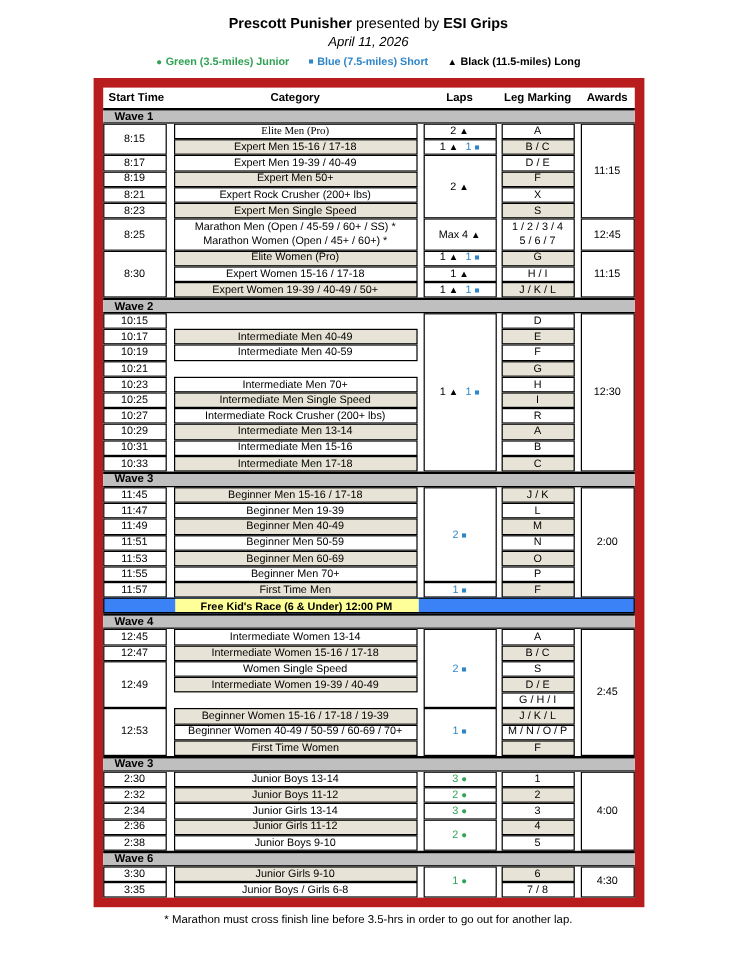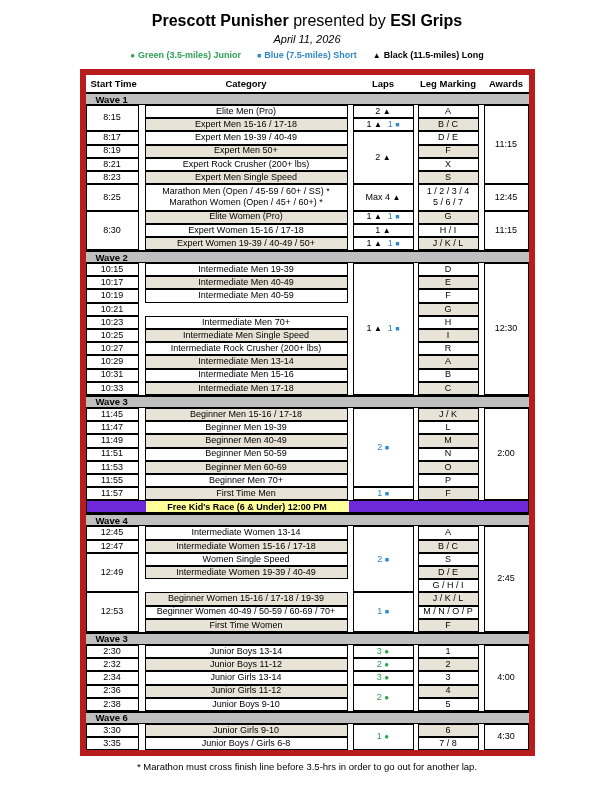--- a/index.html
+++ b/index.html
@@ -1,37 +1,37 @@
 <!DOCTYPE html>
 <html><head>
 <meta charset="utf-8">
 <style>
   html,body{margin:0;padding:0;background:#ffffff;}
   body{width:614px;height:794px;font-family:"Liberation Sans",sans-serif;color:#000;-webkit-font-smoothing:antialiased;}
   .page{padding-top:12px;}
-  .title{text-align:center;font-size:16px;}
+  .title{text-align:center;font-size:12px;}
   .title .b{font-weight:bold;}
   .date{text-align:center;font-style:italic;font-size:11px;margin-top:3px;}
   .legend{display:flex;justify-content:center;gap:16px;margin-top:5px;font-size:9px;font-weight:bold;align-items:center;}
   .legend-item{display:flex;align-items:center;gap:3px;white-space:nowrap;}
-  .table{width:443px;margin:9px auto 0;border:6px solid #b91c1c;}
+  .table{width:443px;margin:9px auto 0;border:8px solid #b91c1c;}
   .grid-cols{display:grid;grid-template-columns:53px 6px 203px 5px 61px 4px 61px 5px 45px;}
   .thead{height:17px;align-items:center;font-weight:bold;font-size:9.5px;}
   .thead .h{text-align:center;}
   .thead .h.first{text-align:left;padding-left:5px;}
   .wavebar{height:13px;display:flex;align-items:center;padding-left:10px;font-weight:bold;font-size:9.5px;background:#BFBFBF;border-top:2px solid #000;border-bottom:1px solid #000;box-sizing:border-box;}
   .cell{box-sizing:border-box;border:1px solid #000;background:#fff;font-size:9px;display:flex;align-items:center;justify-content:center;text-align:center;line-height:1.05;overflow:hidden;}
   .cell.shade{background:#E7E3D6;}
   .cell.multiline{flex-direction:column;}
   .cell.multiline div{line-height:11px;}
   .laps-part{white-space:nowrap;margin:0 3px;}
   .sym-tri{font-size:8px;}
   .sym-sq{font-size:7px;}
   .sym-dot{font-size:8px;}
-  .rowspecial{grid-column:1 / -1;box-sizing:border-box;border:1px solid #000;background:#6d28d9;display:flex;}
+  .rowspecial{grid-column:1 / -1;box-sizing:border-box;border:1px solid #000;background:#3b82f6;display:flex;}
   .band{margin-left:59px;width:203px;background:#FFFF99;display:flex;align-items:center;justify-content:center;font-weight:bold;font-size:9px;}
   .footnote{text-align:center;font-size:9.5px;margin-top:5px;}
 </style>
 </head>
 <body>
 
 <div class="page">
   <div class="title">
     <span class="b">Prescott Punisher</span><span> presented by </span><span class="b">ESI Grips</span>
   </div>
@@ -62,21 +62,21 @@
     </div>
   <div class="wavebar">Wave 1</div>
       <div class="grid-cols" style="grid-template-rows: repeat(11, 13.2px);">
         <div class="cell time" style="grid-area: 1 / 1 / span 2;">8:15</div>
         <div class="cell time" style="grid-area: 3 / 1 / span 1;">8:17</div>
         <div class="cell time" style="grid-area: 4 / 1 / span 1;">8:19</div>
         <div class="cell time" style="grid-area: 5 / 1 / span 1;">8:21</div>
         <div class="cell time" style="grid-area: 6 / 1 / span 1;">8:23</div>
         <div class="cell time" style="grid-area: 7 / 1 / span 2;">8:25</div>
         <div class="cell time" style="grid-area: 9 / 1 / span 3;">8:30</div>
-        <div class="cell cat" style="grid-area: 1 / 3 / span 1;">Elite Men (Pro)</div>
+        <div class="cell cat" style="grid-area: 1 / 3 / span 1; font-family: Liberation Serif, serif;">Elite Men (Pro)</div>
         <div class="cell cat shade" style="grid-area: 2 / 3 / span 1;">Expert Men 15-16 / 17-18</div>
         <div class="cell cat" style="grid-area: 3 / 3 / span 1;">Expert Men 19-39 / 40-49</div>
         <div class="cell cat shade" style="grid-area: 4 / 3 / span 1;">Expert Men 50+</div>
         <div class="cell cat" style="grid-area: 5 / 3 / span 1;">Expert Rock Crusher (200+ lbs)</div>
         <div class="cell cat shade" style="grid-area: 6 / 3 / span 1;">Expert Men Single Speed</div>
         <div class="cell cat multiline" style="grid-area: 7 / 3 / span 2;">
           <div>Marathon Men (Open / 45-59 / 60+ / SS) *</div>
           <div>Marathon Women (Open / 45+ / 60+) *</div>
         </div>
         <div class="cell cat shade" style="grid-area: 9 / 3 / span 1;">Elite Women (Pro)</div>
@@ -128,21 +128,20 @@
         <div class="cell time" style="grid-area: 1 / 1 / span 1;">10:15</div>
         <div class="cell time" style="grid-area: 2 / 1 / span 1;">10:17</div>
         <div class="cell time" style="grid-area: 3 / 1 / span 1;">10:19</div>
         <div class="cell time" style="grid-area: 4 / 1 / span 1;">10:21</div>
         <div class="cell time" style="grid-area: 5 / 1 / span 1;">10:23</div>
         <div class="cell time" style="grid-area: 6 / 1 / span 1;">10:25</div>
         <div class="cell time" style="grid-area: 7 / 1 / span 1;">10:27</div>
         <div class="cell time" style="grid-area: 8 / 1 / span 1;">10:29</div>
         <div class="cell time" style="grid-area: 9 / 1 / span 1;">10:31</div>
         <div class="cell time" style="grid-area: 10 / 1 / span 1;">10:33</div>
-        <div class="cell cat" style="grid-area: 1 / 3 / span 1;">Intermediate Men 19-39</div>
         <div class="cell cat shade" style="grid-area: 2 / 3 / span 1;">Intermediate Men 40-49</div>
         <div class="cell cat" style="grid-area: 3 / 3 / span 1;">Intermediate Men 40-59</div>
         <div class="cell cat" style="grid-area: 5 / 3 / span 1;">Intermediate Men 70+</div>
         <div class="cell cat shade" style="grid-area: 6 / 3 / span 1;">Intermediate Men Single Speed</div>
         <div class="cell cat" style="grid-area: 7 / 3 / span 1;">Intermediate Rock Crusher (200+ lbs)</div>
         <div class="cell cat shade" style="grid-area: 8 / 3 / span 1;">Intermediate Men 13-14</div>
         <div class="cell cat" style="grid-area: 9 / 3 / span 1;">Intermediate Men 15-16</div>
         <div class="cell cat shade" style="grid-area: 10 / 3 / span 1;">Intermediate Men 17-18</div>
         <div class="cell laps" style="grid-area: 1 / 5 / span 10;">
           <span class="laps-part" style="color: rgb(0, 0, 0);"><span>1 </span><span class="sym-tri">▲</span></span>

